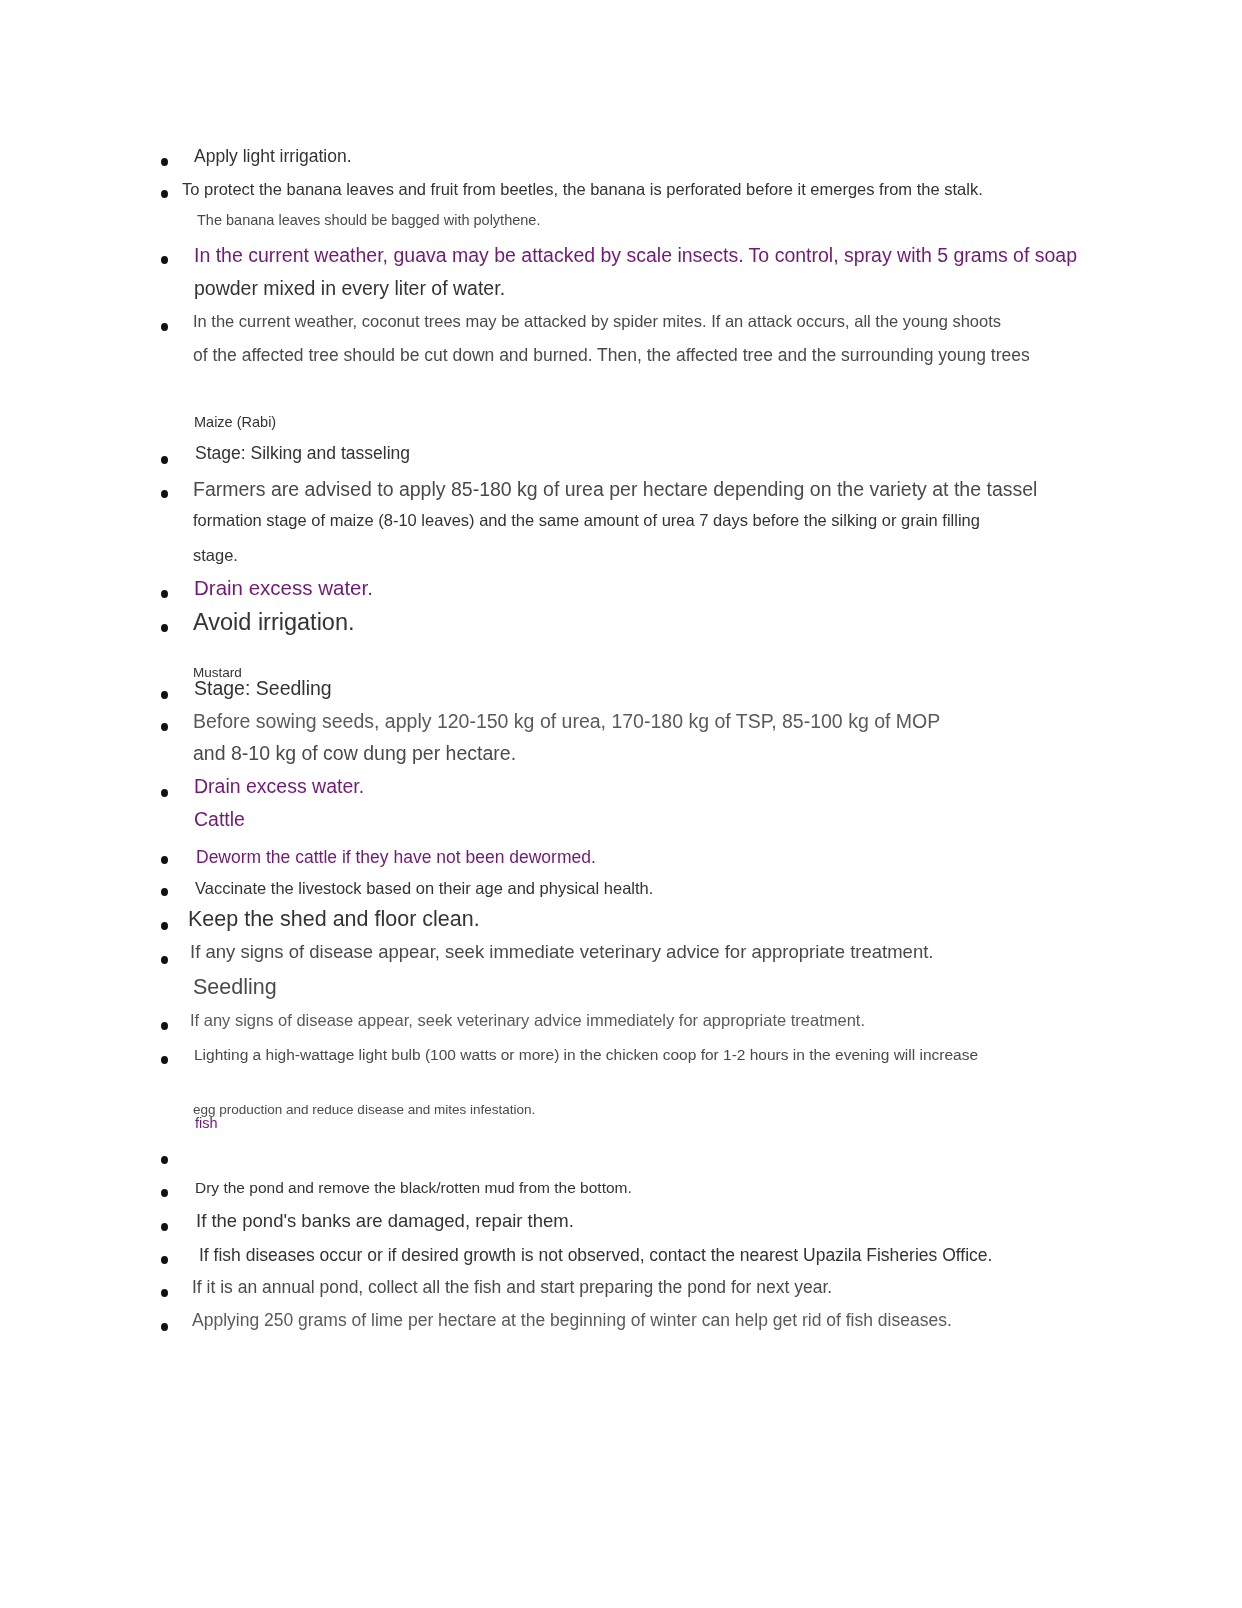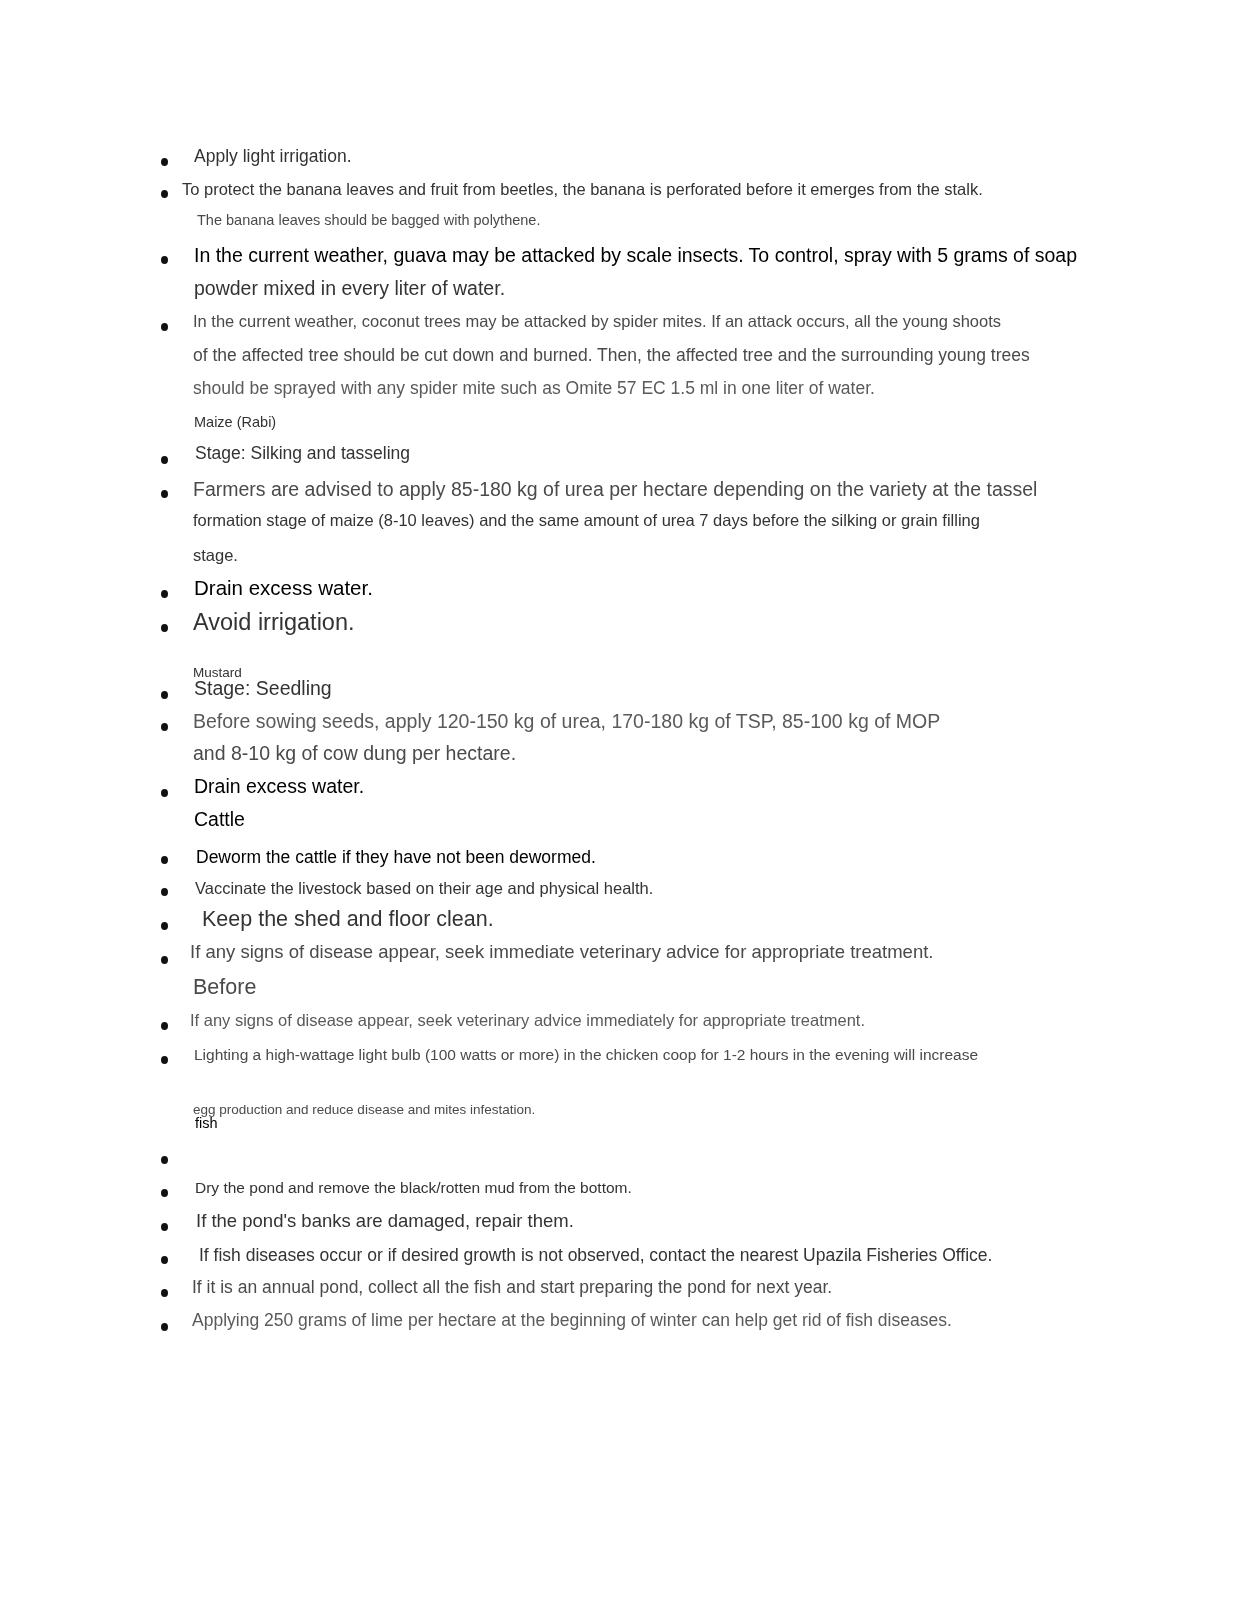--- a/index.html
+++ b/index.html
@@ -1,21 +1,21 @@
 <!DOCTYPE html>
 <html><head>
   <meta charset="utf-8">
   <style>
     html, body { margin: 0; padding: 0; background: #ffffff; }
     body { width: 1242px; height: 1608px; position: relative; overflow: hidden;
            font-family: "Liberation Sans", "DejaVu Sans", sans-serif; }
     .page { position: absolute; left: 0; top: 0; width: 1242px; height: 1608px; background: #fff; }
     .line { position: absolute; white-space: nowrap; color: #222; text-align: center; }
     .bullet { position: absolute; width: 7px; height: 8px; border-radius: 50%; background: #111; }
-    .g1 { color: #000000; }
+    .g1 { color: #701a75; }
     .g2 { color: #333; }
     .g3 { color: #4a4a4a; }
     .g4 { color: #5a5a5a; }
     .s13 { font-size: 13.5px; margin-top: 19px; }
     .s14 { font-size: 14.5px; }
     .s15 { font-size: 15.5px; }
     .s16 { font-size: 16.5px; }
     .s17 { font-size: 17.5px; }
     .s18 { font-size: 18.5px; }
     .s19 { font-size: 19.5px; }
@@ -35,21 +35,20 @@
   <div class="line g2 s16" style="left:182px;top:180px">To protect the banana leaves and fruit from beetles, the banana is perforated before it emerges from the stalk.</div>
   <div class="line g3 s14" style="left:197px;top:212px">The banana leaves should be bagged with polythene.</div>
 
   <span class="bullet" style="left:161px;top:256px"></span>
   <div class="line g1 s19" style="left:194px;top:244px">In the current weather, guava may be attacked by scale insects. To control, spray with 5 grams of soap</div>
   <div class="line g2 s19" style="left:194px;top:277px">powder mixed in every liter of water.</div>
 
   <span class="bullet" style="left:161px;top:323px"></span>
   <div class="line g3 s16" style="left:193px;top:312px">In the current weather, coconut trees may be attacked by spider mites. If an attack occurs, all the young shoots</div>
   <div class="line g3 s17" style="left:193px;top:345px">of the affected tree should be cut down and burned. Then, the affected tree and the surrounding young trees</div>
-  <div class="line g4 s17" style="left:193px;top:378px">should be sprayed with any spider mite such as Omite 57 EC 1.5 ml in one liter of water.</div>
 
   <div class="line g2 s14" style="left:194px;top:414px">Maize (Rabi)</div>
 
   <span class="bullet" style="left:161px;top:456px"></span>
   <div class="line g2 s17" style="left:195px;top:443px">Stage: Silking and tasseling</div>
 
   <span class="bullet" style="left:161px;top:490px"></span>
   <div class="line g3 s19" style="left:193px;top:478px">Farmers are advised to apply 85-180 kg of urea per hectare depending on the variety at the tassel</div>
   <div class="line g2 s16" style="left:193px;top:511px">formation stage of maize (8-10 leaves) and the same amount of urea 7 days before the silking or grain filling</div>
   <div class="line g2 s16" style="left:193px;top:546px">stage.</div>
@@ -74,26 +73,26 @@
 
   <div class="line g1 s19" style="left:194px;top:808px">Cattle</div>
 
   <span class="bullet" style="left:161px;top:856px"></span>
   <div class="line g1 s17" style="left:196px;top:847px">Deworm the cattle if they have not been dewormed.</div>
 
   <span class="bullet" style="left:161px;top:888px"></span>
   <div class="line g2 s16" style="left:195px;top:879px">Vaccinate the livestock based on their age and physical health.</div>
 
   <span class="bullet" style="left:161px;top:922px"></span>
-  <div class="line g2 s21" style="left:202px;top:907px">Keep the shed and floor clean.</div>
+  <div class="line g2 s21" style="left:188px;top:907px">Keep the shed and floor clean.</div>
 
   <span class="bullet" style="left:161px;top:956px"></span>
   <div class="line g3 s18" style="left:190px;top:941px">If any signs of disease appear, seek immediate veterinary advice for appropriate treatment.</div>
 
-  <div class="line g3 s21" style="left:193px;top:975px">Before</div>
+  <div class="line g3 s21" style="left:193px;top:975px">Seedling</div>
 
   <span class="bullet" style="left:161px;top:1022px"></span>
   <div class="line g4 s16" style="left:190px;top:1011px">If any signs of disease appear, seek veterinary advice immediately for appropriate treatment.</div>
 
   <span class="bullet" style="left:161px;top:1056px"></span>
   <div class="line g3 s15" style="left:194px;top:1046px">Lighting a high-wattage light bulb (100 watts or more) in the chicken coop for 1-2 hours in the evening will increase</div>
   <div class="line g3 s13" style="left:193px;top:1083px">egg production and reduce disease and mites infestation.</div>
 
   <div class="line g1 s14" style="left:195px;top:1115px">fish</div>
 

